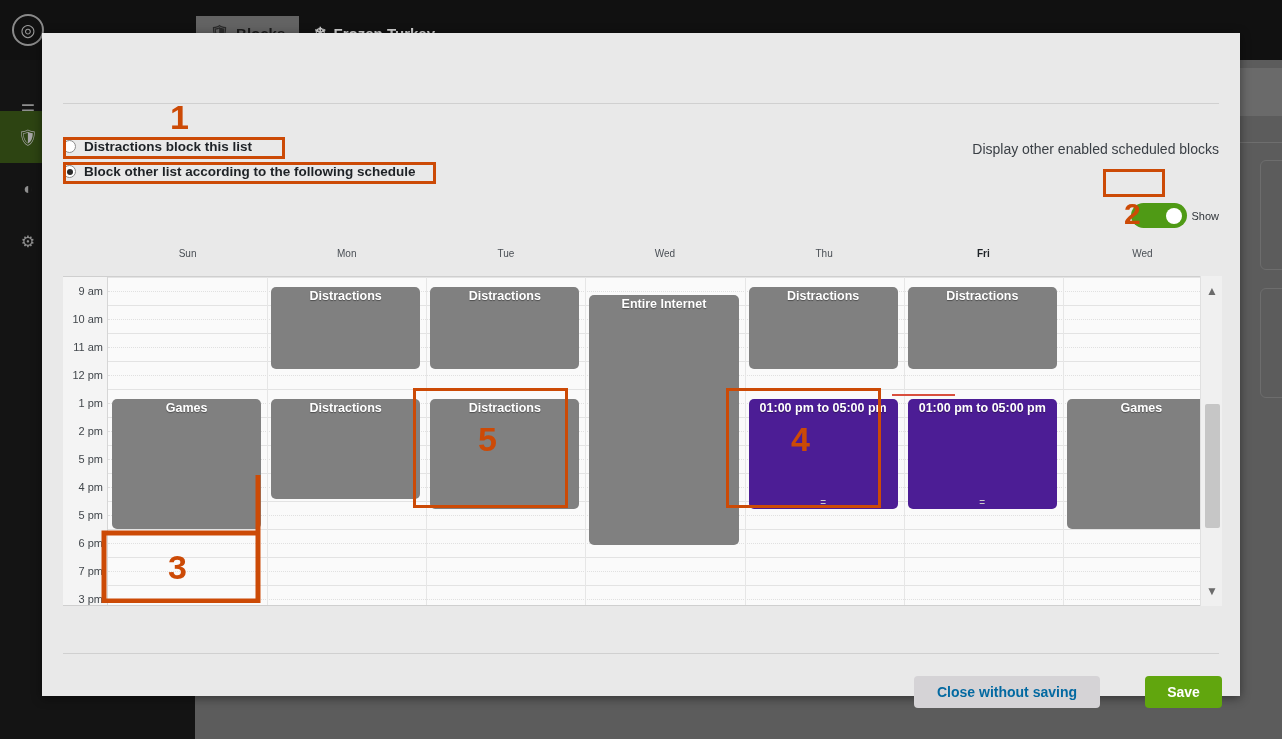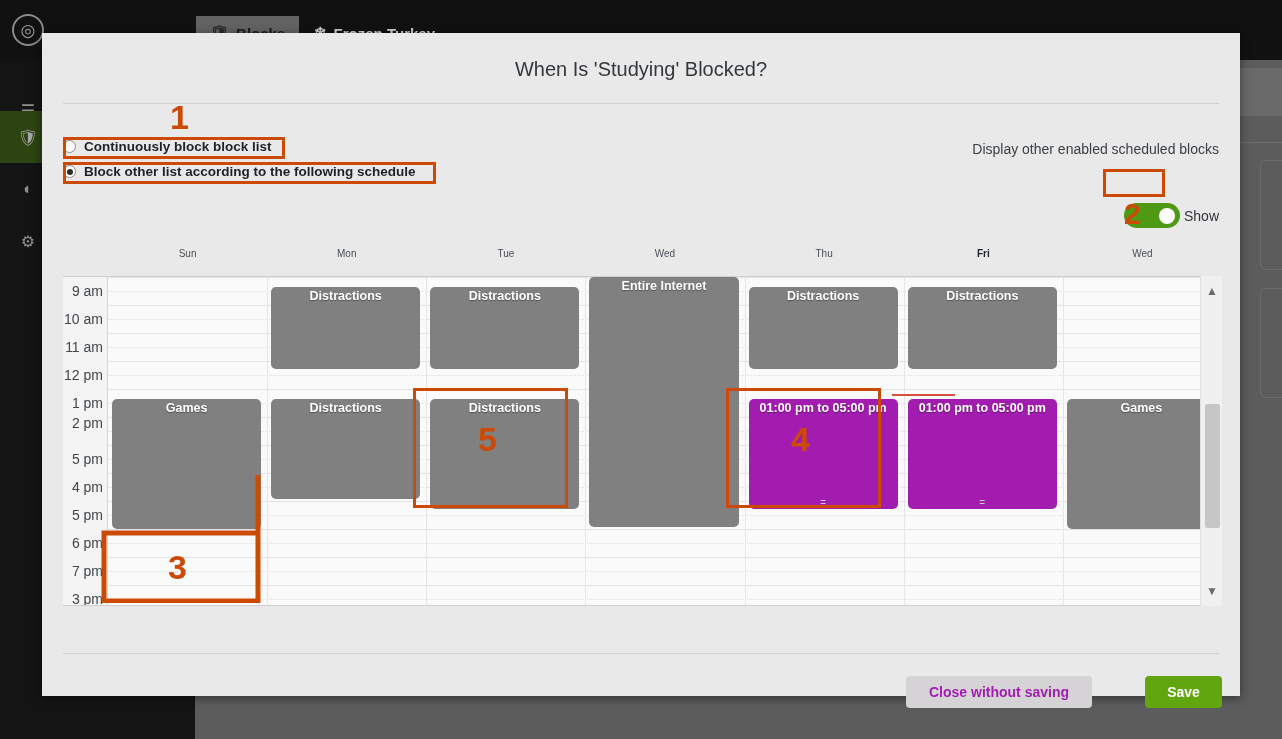--- a/index.html
+++ b/index.html
@@ -99,21 +99,21 @@
     display:flex; align-items:center; gap:4px;
   }
   #show-toggle {
     width:56px; height:25px; border-radius:13px; background:#4f9a15;
     position:relative; flex:none;
   }
   #show-toggle::after {
     content:""; position:absolute; right:5px; top:4.5px;
     width:16px; height:16px; border-radius:50%; background:#fff;
   }
-  #show-label { font-size:14px; color:#2f3439; }
+  #show-label { font-size:11px; color:#2f3439; }
 
   
   #cal {
     position:absolute; left:21px; top:210px; width:1159px; height:395px;
   }
   #cal-head { position:relative; height:33px; }
   .day-head {
     position:absolute; top:5px; text-align:center; font-size:10px; color:#4a4f55;
   }
   .day-head.today { font-weight:bold; color:#1e2226; }
@@ -121,40 +121,40 @@
   #cal-body {
     position:absolute; left:0; top:33px; width:1159px; height:330px;
     background:#fafafa; border-top:1px solid #cfcfcf; border-bottom:1px solid #cfcfcf;
     overflow:hidden;
   }
   #gutter {
     position:absolute; left:0; top:0; width:45px; height:330px;
     background:#f4f4f4; border-right:1px solid #d6d6d6; z-index:3;
   }
   .hour-label {
-    position:absolute; right:4px; font-size:14px; color:#41464b;
+    position:absolute; right:4px; font-size:11px; color:#41464b;
     text-align:right; line-height:12px;
   }
   .hour-line {
     position:absolute; left:45px; width:1114px; height:1px;
     background:#e3e3e3;
   }
   .half-line {
     position:absolute; left:45px; width:1114px; height:0;
     border-top:1px dotted #e0e0e0;
   }
   .col-line {
     position:absolute; top:0; width:1px; height:330px; background:#e6e6e6;
   }
 
   .ev {
     position:absolute; border-radius:5px; overflow:hidden; z-index:2;
   }
   .ev.gray { background:#808080; }
-  .ev.dark { background:#a21caf; }
+  .ev.dark { background:#4c1d95; }
   .ev-title {
     text-align:center; font-size:12.5px; font-weight:bold; color:#fff;
     padding-top:2px; text-shadow:0 1px 1px rgba(0,0,0,.4);
     white-space:nowrap; overflow:hidden;
   }
   .ev .grip {
     position:absolute; left:0; right:0; bottom:3px;
     text-align:center; color:#c9c9c9; font-size:10px; line-height:6px;
   }
   #now-line {
@@ -180,21 +180,21 @@
 
   
   #modal-hr2 {
     position:absolute; left:21px; top:620px; width:1156px; height:1px; background:#d0d0d0;
   }
   .btn {
     position:absolute; top:643px; height:32px; border-radius:4px;
     display:flex; align-items:center; justify-content:center;
     font-size:14px; font-weight:bold;
   }
-  #btn-close { right:148px; width:186px; background:#d5d3d6; color:#a21caf; }
+  #btn-close { right:140px; width:186px; background:#d5d3d6; color:#0369a1; }
   #btn-save  { right:18px;  width:77px;  background:#61a60e; color:#fff; }
 
   
   .ann-box {
     position:absolute; border:3px solid #cc4a06; z-index:20; pointer-events:none;
   }
   .ann-num {
     position:absolute; color:#cc4a06; font-weight:bold; z-index:21;
     font-family:"Liberation Sans", sans-serif;
   }
@@ -237,26 +237,25 @@
   <div id="bg-panel">
     <div id="bg-card-a"></div>
     <div id="bg-rule-a"></div>
     <div id="bg-card-b"></div>
     <div id="bg-card-c"></div>
   </div>
 </div>
 
 <div id="modal">
 
-  <div id="modal-title">When Is 'Studying' Blocked?</div>
   <div id="modal-hr"></div>
 
   <div class="radio-row" id="radio-continuous">
     <span class="radio-dot"></span>
-    <span>Continuously block block list</span>
+    <span>Distractions block this list</span>
   </div>
   <div class="radio-row" id="radio-schedule">
     <span class="radio-dot on"></span>
     <span>Block other list according to the following schedule</span>
   </div>
 
   <div id="display-label">Display other enabled scheduled blocks</div>
 
   <div id="toggle-row">
     <div id="show-toggle"></div>
@@ -273,21 +272,21 @@
         <div class="day-head today" style="left: 840.714px; width: 159.143px;">Fri</div>
         <div class="day-head" style="left: 999.857px; width: 159.143px;">Wed</div>
       </div>
     <div id="cal-body">
         <div id="gutter">
           <div class="hour-label" style="top: 8px;">9 am</div>
           <div class="hour-label" style="top: 36px;">10 am</div>
           <div class="hour-label" style="top: 64px;">11 am</div>
           <div class="hour-label" style="top: 92px;">12 pm</div>
           <div class="hour-label" style="top: 120px;">1 pm</div>
-          <div class="hour-label" style="top: 140px; text-align: right;">2 pm</div>
+          <div class="hour-label" style="top: 148px; text-align: right;">2 pm</div>
           <div class="hour-label" style="top: 176px;">5 pm</div>
           <div class="hour-label" style="top: 204px;">4 pm</div>
           <div class="hour-label" style="top: 232px;">5 pm</div>
           <div class="hour-label" style="top: 260px; text-align: center;">6 pm</div>
           <div class="hour-label" style="top: 288px;">7 pm</div>
           <div class="hour-label" style="top: 316px;">3 pm</div>
         </div>
         <div class="hour-line" style="top: 0px;"></div>
         <div class="half-line" style="top: 14px;"></div>
         <div class="hour-line" style="top: 28px;"></div>
@@ -317,21 +316,21 @@
         <div class="col-line" style="left: 522.429px;"></div>
         <div class="col-line" style="left: 681.571px;"></div>
         <div class="col-line" style="left: 840.714px;"></div>
         <div class="col-line" style="left: 999.857px;"></div>
         <div class="ev gray" style="left: 208.143px; width: 149.143px; top: 10px; height: 82px;">
           <div class="ev-title">Distractions</div>
         </div>
         <div class="ev gray" style="left: 367.286px; width: 149.143px; top: 10px; height: 82px;">
           <div class="ev-title">Distractions</div>
         </div>
-        <div class="ev gray" style="left: 526.429px; width: 149.143px; top: 0; height: 250px;">
+        <div class="ev gray" style="left: 526.429px; width: 149.143px; top: 18px; height: 250px;">
           <div class="ev-title">Entire Internet</div>
         </div>
         <div class="ev gray" style="left: 685.571px; width: 149.143px; top: 10px; height: 82px;">
           <div class="ev-title">Distractions</div>
         </div>
         <div class="ev gray" style="left: 844.714px; width: 149.143px; top: 10px; height: 82px;">
           <div class="ev-title">Distractions</div>
         </div>
         <div class="ev gray" style="left: 49px; width: 149.143px; top: 122px; height: 130px;">
           <div class="ev-title">Games</div>

